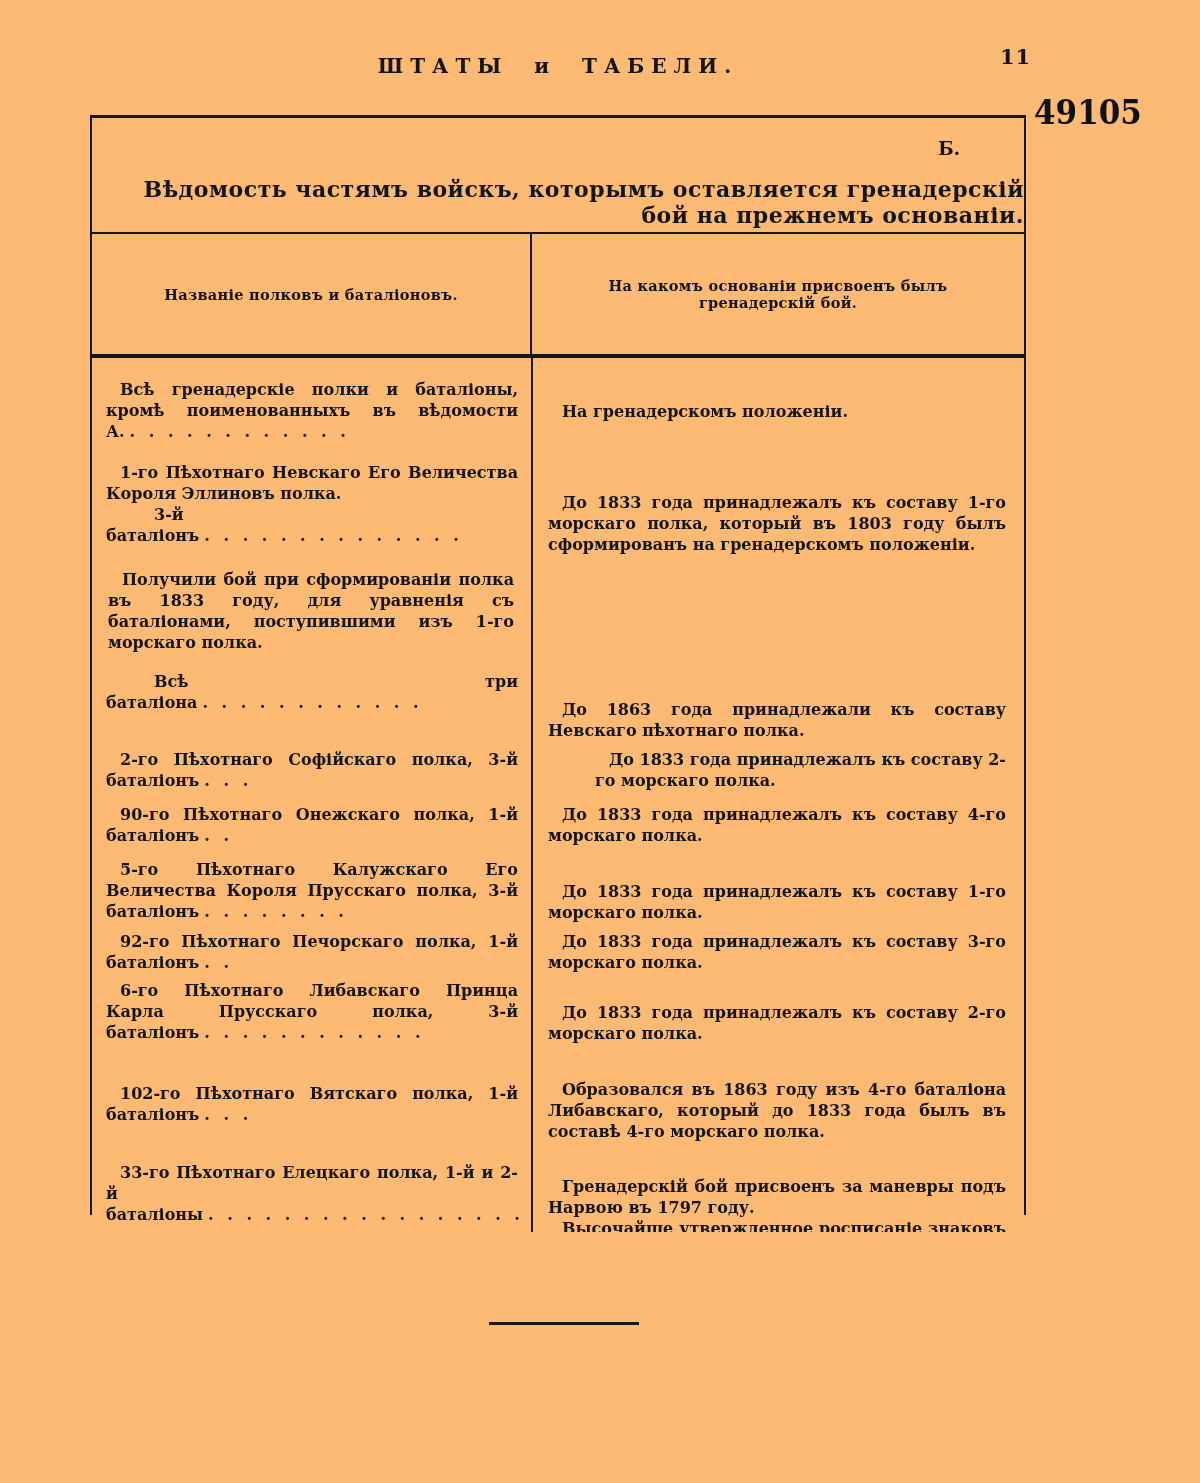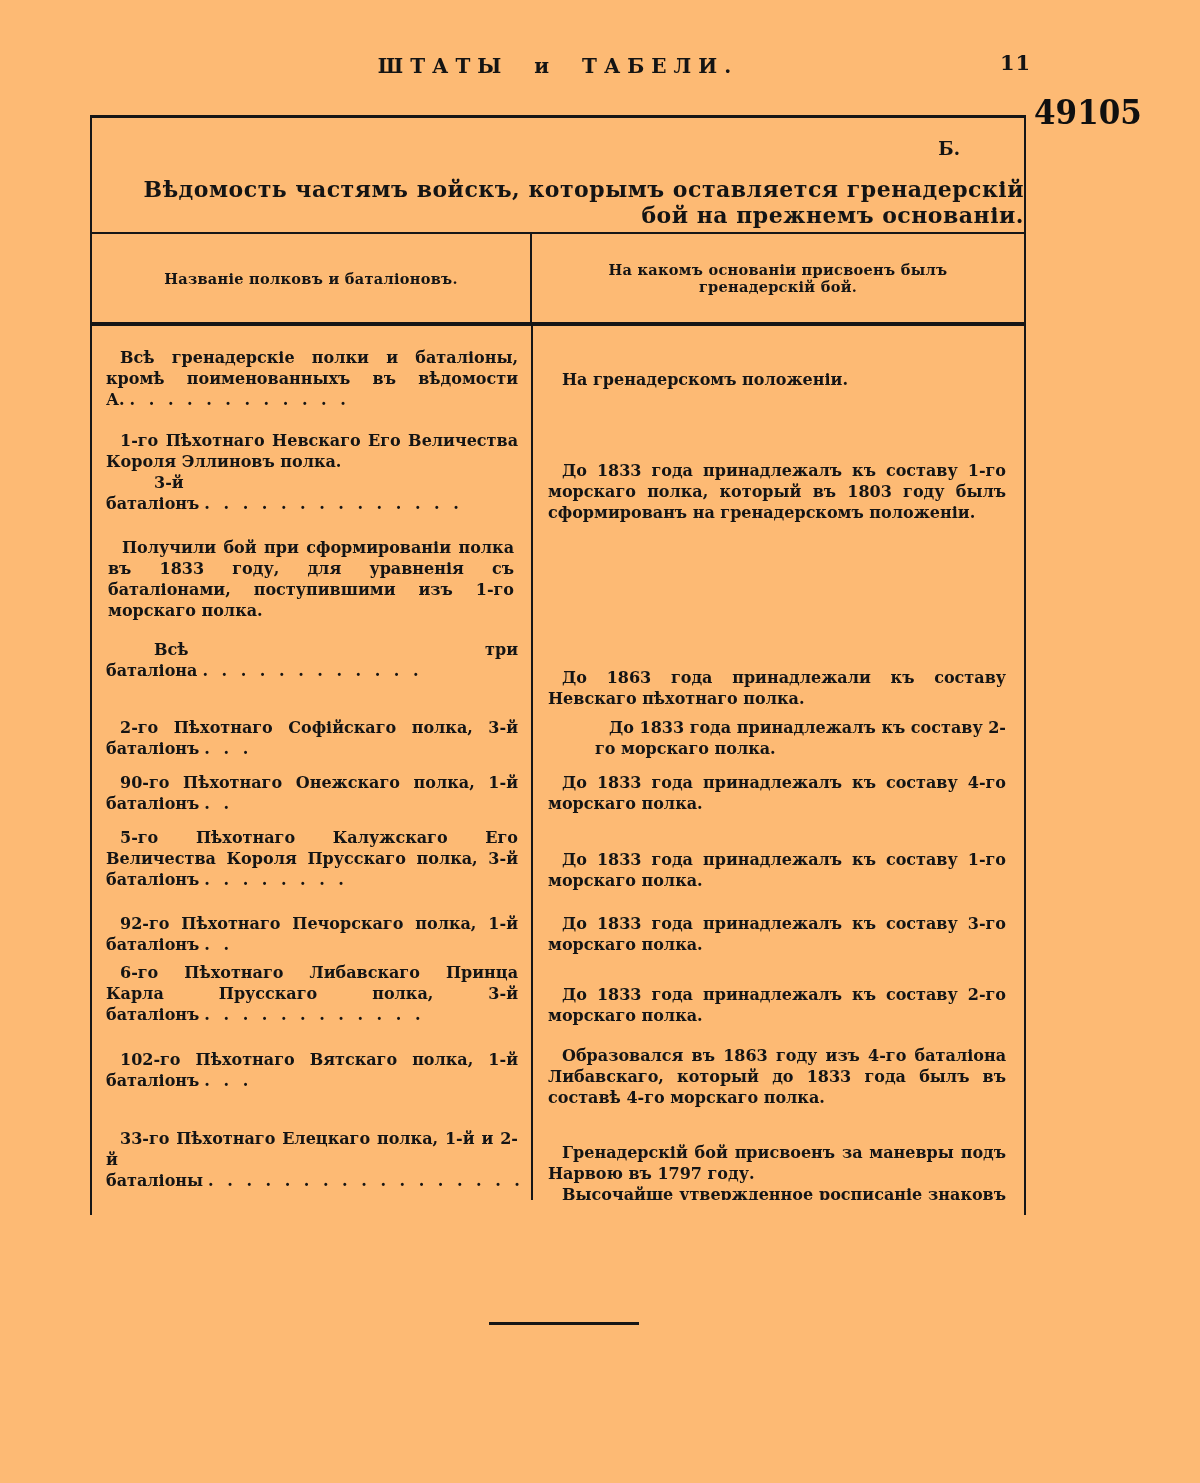--- a/index.html
+++ b/index.html
@@ -16,21 +16,21 @@
   
   .page-head {
     position: absolute;
     top: 54px; left: 90px; width: 936px;
     text-align: center;
     font-size: 20px; font-weight: bold;
     letter-spacing: 7px; word-spacing: 12px;
   }
   .page-num {
     position: absolute;
-    top: 50px; left: 1000px;
+    top: 44px; left: 1000px;
     font-size: 21px; font-weight: bold;
     letter-spacing: 1px;
   }
   .stamp {
     position: absolute;
     top: 94px; left: 1034px;
     font-size: 31px; font-weight: bold;
     letter-spacing: 0px;
     transform: scaleY(1.08);
     color: #101010;
@@ -61,21 +61,21 @@
     position: absolute;
     top: 58px; left: 0; width: 100%;
     text-align: right;
     font-size: 22px; font-weight: bold;
     letter-spacing: 0.5px;
   }
 
   .head-row {
     display: grid;
     grid-template-columns: 440px 1fr;
-    height: 88px;
+    height: 120px;
   }
   .hcell {
     display: flex; align-items: center; justify-content: center;
     text-align: center;
     font-size: 14.5px; font-weight: bold;
     letter-spacing: 0.3px;
     padding: 0 20px;
     box-sizing: border-box;
   }
   .hcell.left { border-right: 2px solid #161616; }
@@ -117,23 +117,23 @@
   }
 
   
   .r1  { margin-top: 21px; }  .r1  .rcell { padding-top: 22px; }
   .r2  { margin-top: 20px; }  .r2  .rcell { padding-top: 30px; }
   .r3  { margin-top: 14px; }  .r3  .lcell { padding-top: 8px; }
   .r4  { margin-top: 18px; }  .r4  .rcell { padding-top: 28px; }
   .r5  { margin-top: 8px; gap: 47px;  }
   .r6  { margin-top: 13px; }
   .r7  { margin-top: 13px; }  .r7  .rcell { padding-top: 22px; }
-  .r8  { margin-top: 22px;  }
+  .r8  { margin-top: 8px;  }
   .r9  { margin-top: 7px; }  .r9  .rcell { padding-top: 22px; }
-  .r10 { margin-top: 19px; }  .r10 .lcell { padding-top: 4px; }
+  .r10 { margin-top: 35px; }  .r10 .lcell { padding-top: 4px; }
   .r11 { margin-top: 20px; }  .r11 .rcell { padding-top: 14px; }
 
   .section-divider {
     position: absolute;
     top: 1322px; left: 489px;
     width: 150px; height: 3px;
     background: #161616;
   }
 </style>
 </head>

